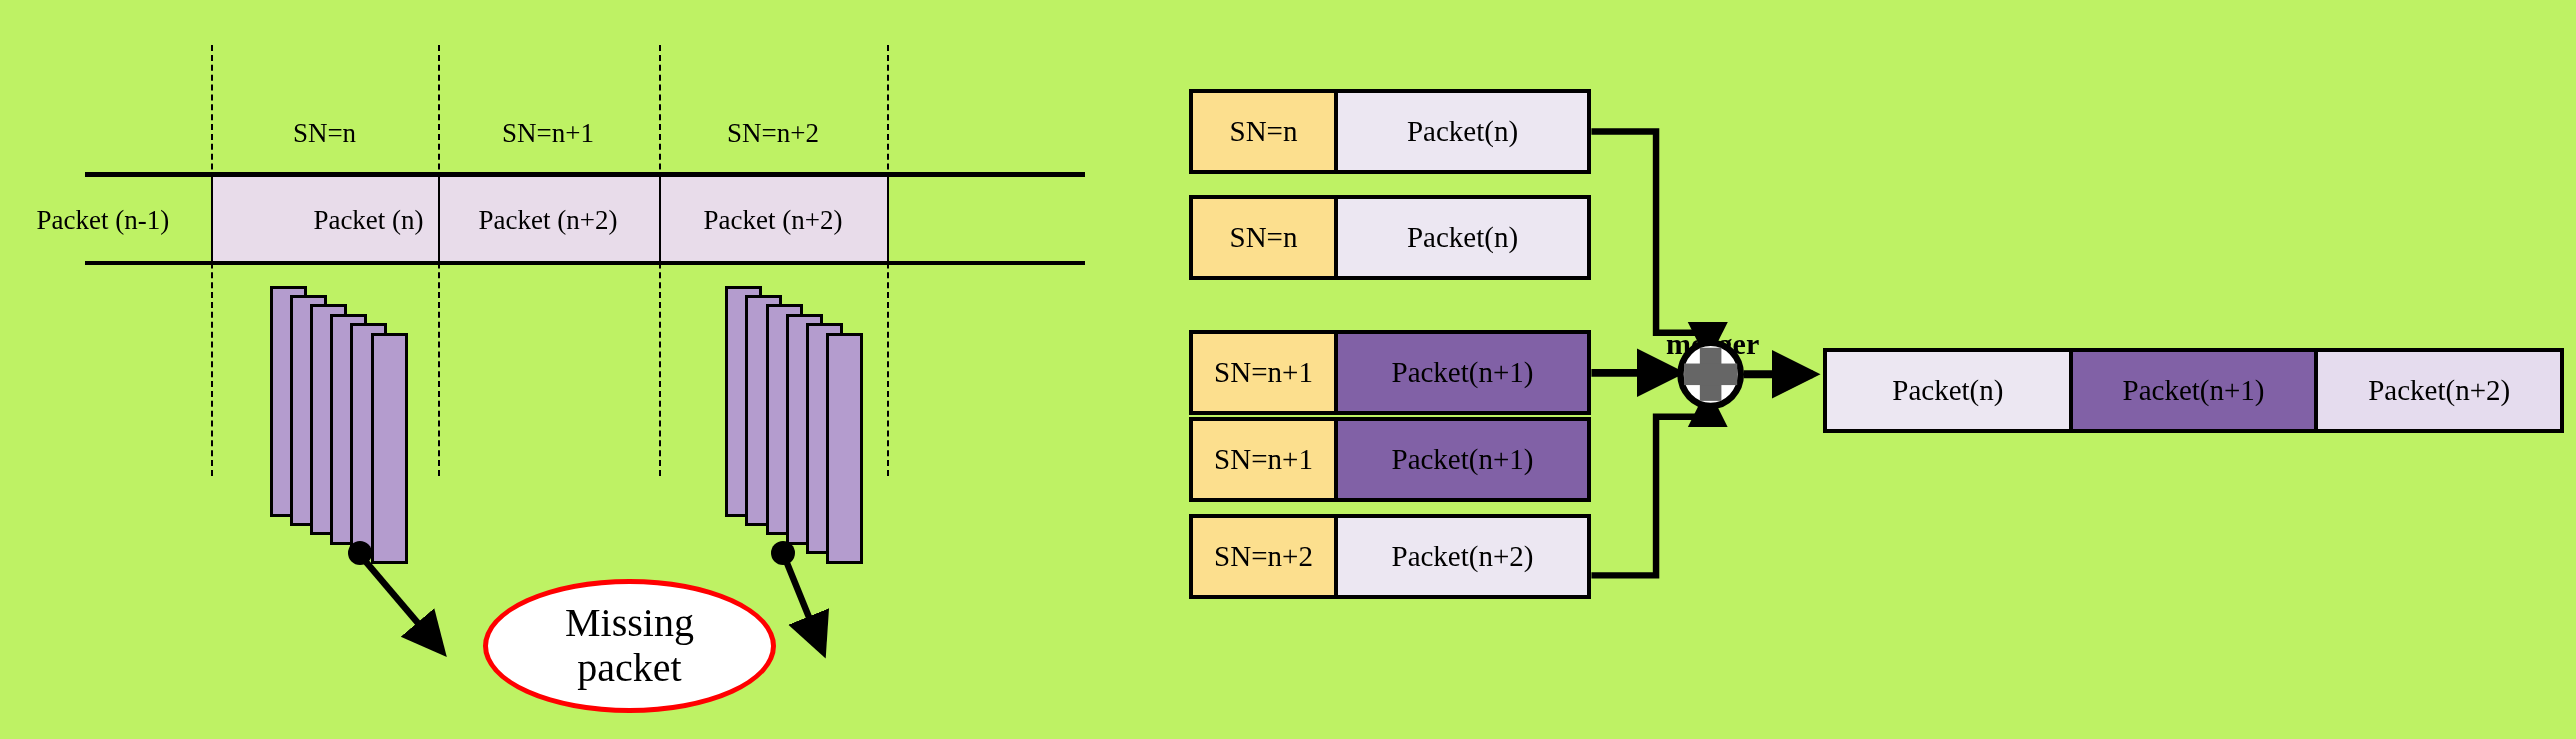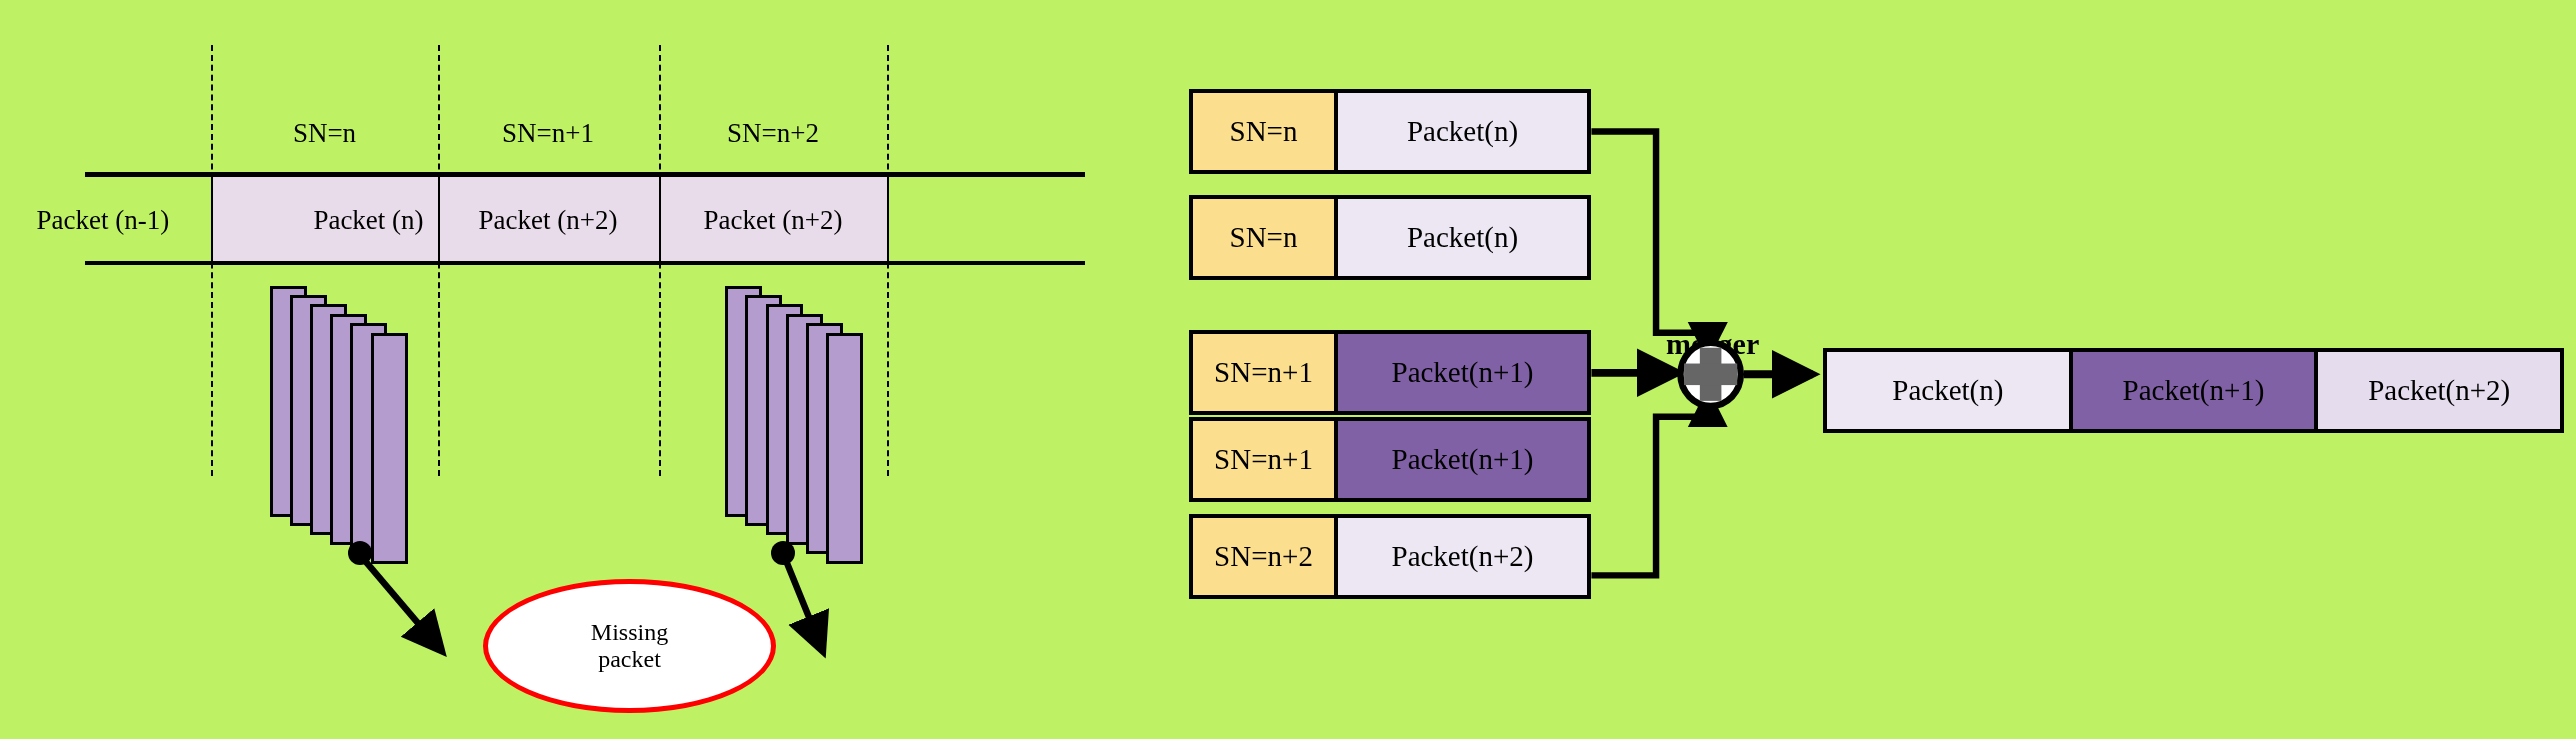--- a/index.html
+++ b/index.html
@@ -21,21 +21,21 @@
 
   .dashdot{width:0;border-left:2.9px dashed #000;}
 
   
   .sheet{position:absolute;background:#b49cce;border:3.6px solid #000;box-sizing:border-box;}
 
   .dot{position:absolute;width:24.4px;height:24.4px;border-radius:50%;background:#000;}
 
   .ellipse{position:absolute;border:5px solid #ff0000;border-radius:50%;
            background:#fff;box-sizing:border-box;}
-  .ellipse-label{font-size:24px;color:#000;}
+  .ellipse-label{font-size:40px;color:#000;}
 
   
   .pkt-row{position:absolute;display:flex;border:4.3px solid #000;box-sizing:border-box;}
   .sn-cell{background:#fcdf8e;display:flex;align-items:center;justify-content:center;
            font-size:29px;color:#000;white-space:nowrap;border-right:4.3px solid #000;box-sizing:border-box;}
   .pl-cell{display:flex;align-items:center;justify-content:center;
            font-size:29px;color:#000;white-space:nowrap;box-sizing:border-box;}
   .fill-light{background:#ece7f2;}
   .fill-dark{background:#8161a6;}
   .fill-lilac{background:#e5dcee;}

